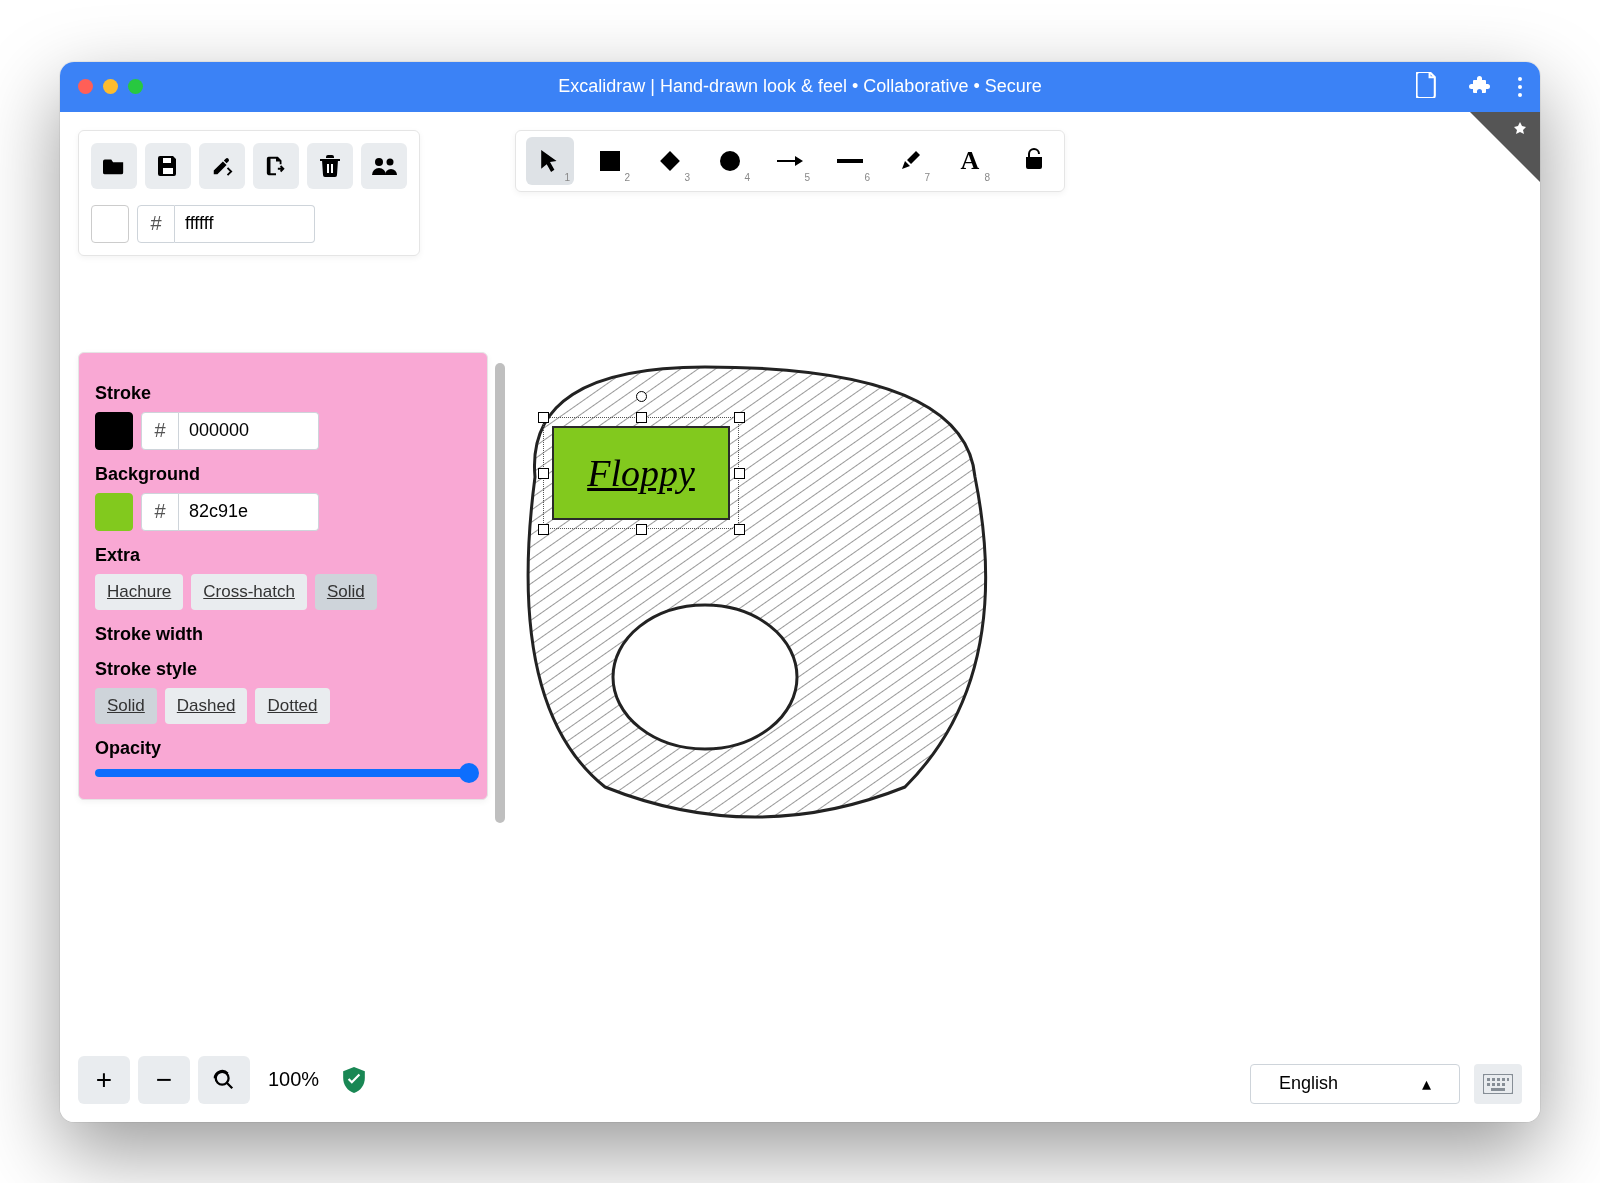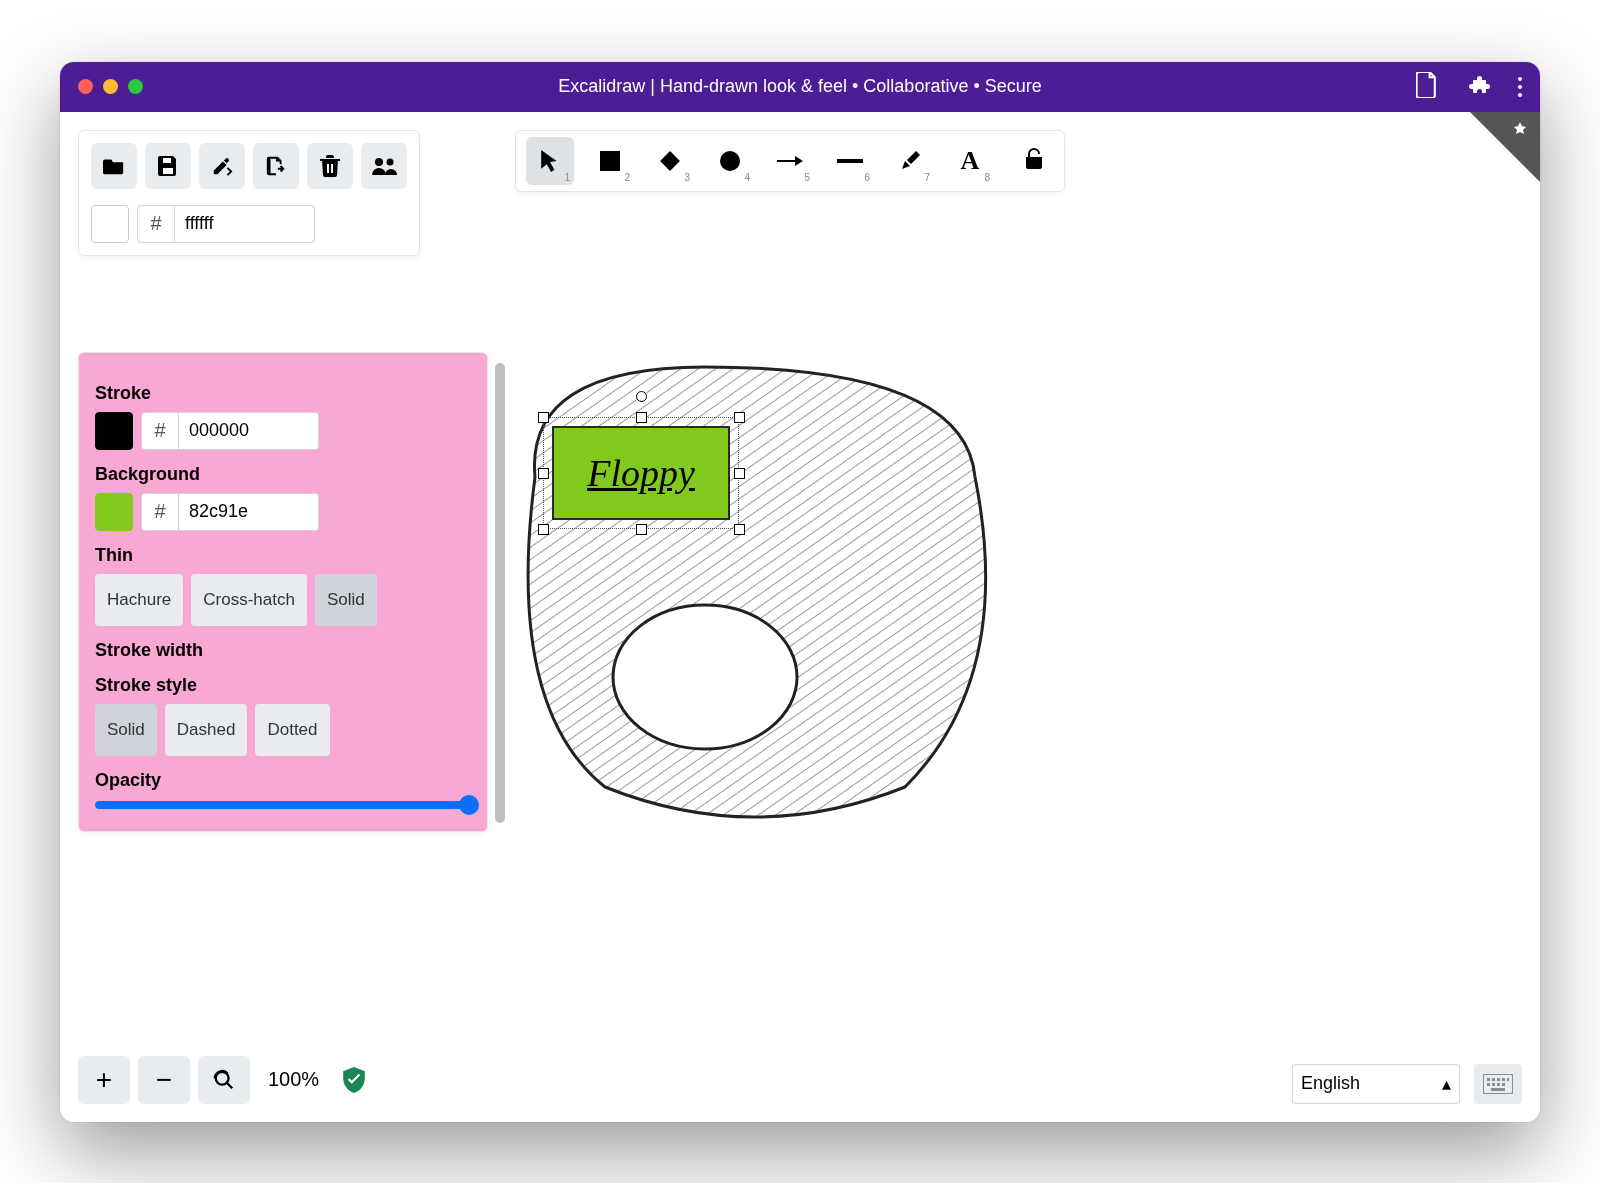--- a/index.html
+++ b/index.html
@@ -17,21 +17,21 @@
     position: relative;
     width: 1480px;
     height: 1060px;
     background: #fff;
     border-radius: 14px;
     overflow: hidden;
     box-shadow: 0 30px 80px rgba(0,0,0,0.4), 0 0 0 1px rgba(0,0,0,0.05);
   }
   .titlebar {
     height: 50px;
-    background: #4c1d95;
+    background: #3b82f6;
     display: flex;
     align-items: center;
     padding: 0 18px;
     position: relative;
   }
   .traffic { display: flex; gap: 10px; }
   .dot { width: 15px; height: 15px; border-radius: 50%; }
   .dot.red { background:#ff5f57; } .dot.yellow { background:#febc2e; } .dot.green { background:#28c840; }
   .window-title {
     position: absolute; left: 0; right: 0;
@@ -90,22 +90,22 @@
   .props {
     position:absolute; top:240px; left:18px; width:410px;
     background:#f9a8d4; border:1px solid #e5e5e5; border-radius:6px;
     padding:16px 16px 22px 16px;
     box-shadow:0 2px 6px rgba(0,0,0,0.05);
   }
   .props h4 { font-size:18px; font-weight:700; margin-bottom:8px; margin-top:14px; }
   .props h4:first-child { margin-top:0; }
   .chipset { display:flex; gap:8px; flex-wrap:wrap; }
   .chip {
-    padding:16px 12px; background:#e9ecef; border:none; border-radius:4px;
-    font-size:17px; cursor:pointer; color:#333;
+    padding:8px 12px; background:#e9ecef; border:none; border-radius:4px;
+    font-size:17px; cursor:pointer; color:#333;text-decoration:underline;
   }
   .chip.selected { background:#ced4da; }
   .slider-track {
     position:relative; width:100%; height:8px; background:#e5e5e5; border-radius:4px; margin-top:10px;
   }
   .slider-fill { height:8px; background:#0d6efd; border-radius:4px; width:100%; }
   .slider-thumb { position:absolute; right:-8px; top:-6px; width:20px; height:20px; border-radius:50%; background:#0d6efd; }
 
   .props-scroll {
     position:absolute; right:-18px; top:10px; width:10px; height:460px;
@@ -120,22 +120,22 @@
     width:52px; height:48px; background:#e9ecef; border:none; border-radius:6px;
     font-size:28px; display:flex; align-items:center; justify-content:center; cursor:pointer;
   }
   .zoom-label { font-size:20px; margin-left:10px;text-align:right; }
   .shield { width:22px; height:26px; margin-left:16px; }
 
   .footer-right {
     position:absolute; bottom:18px; right:18px; display:flex; gap:14px; align-items:center;
   }
   .lang-select {
-    width:168px; height:40px; border:1px solid #ced4da; border-radius:4px;
-    display:flex; align-items:center; justify-content:space-between; padding:0 8px;
+    width:210px; height:40px; border:1px solid #ced4da; border-radius:4px;
+    display:flex; align-items:center; justify-content:space-between; padding:0 28px;
     font-size:18px; background:#fff; cursor:pointer;
   }
   .vk-btn { width:48px; height:40px; background:#e9ecef; border:none; border-radius:4px; cursor:pointer; display:flex; align-items:center; justify-content:center; }
 
   
   .canvas-drawing { position:absolute; top:245px; left:445px; }
 
   .sel-handle { width:11px; height:11px; background:#fff; border:1px solid #000; position:absolute; }
   .rot-handle { width:11px; height:11px; border-radius:50%; background:#fff; border:1px solid #000; position:absolute; }
 
@@ -304,21 +304,21 @@
 
       <h4>Background</h4>
       <div class="color-row">
         <div class="swatch" style="background:#82c91e;border-color:#82c91e"></div>
         <div style="display:flex">
           <div class="hash-box">#</div>
           <input class="hex-input" value="82c91e" style="">
         </div>
       </div>
 
-      <h4>Thin</h4>
+      <h4>Extra</h4>
       <div class="chipset">
         <button class="chip">Hachure</button>
         <button class="chip">Cross-hatch</button>
         <button class="chip selected">Solid</button>
       </div>
 
       <h4>Stroke width</h4>
 
       <h4>Stroke style</h4>
       <div class="chipset">

